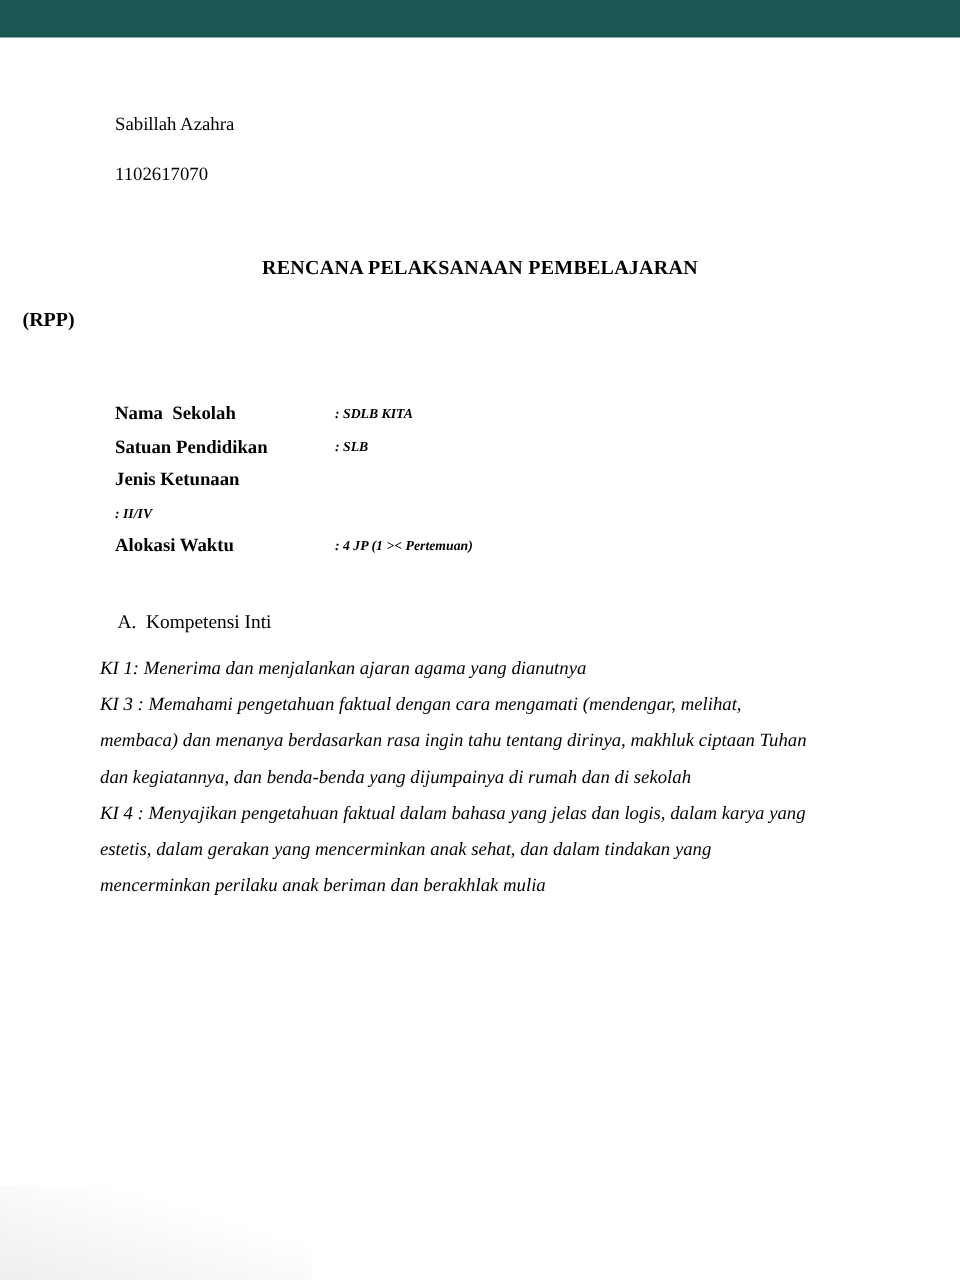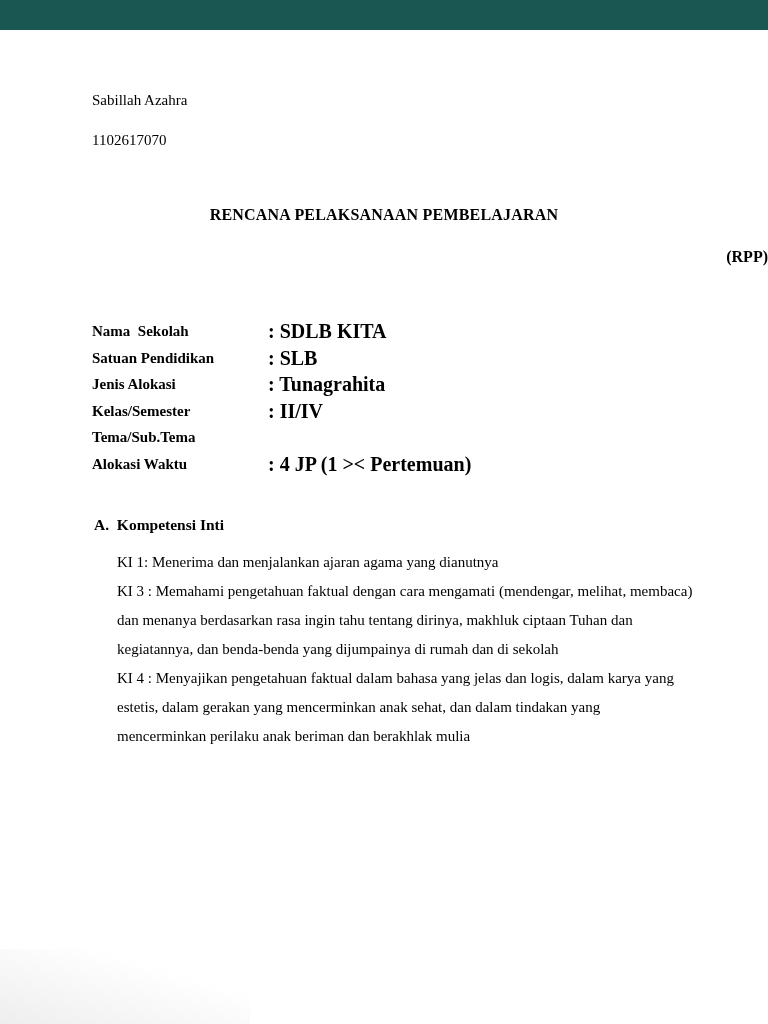--- a/index.html
+++ b/index.html
@@ -34,56 +34,59 @@
   }
   .doc-title {
     margin-top: 57px;
     text-align: center;
     font-weight: bold;
     font-size: 16px;
     letter-spacing: 0.2px;
   }
   .doc-subtitle {
     margin-top: 24px;
-    text-align: right;
+    text-align: left;
     font-weight: bold;
     font-size: 16px;
+    padding-left: 18px;
   }
   .details {
     margin: 52px 0 0 92px;
     width: 600px;
   }
   .detail-row {
     display: flex;
     align-items: flex-end;
   }
   .detail-label {
     width: 176px;
     flex: 0 0 176px;
     font-weight: bold;
     font-size: 15px;
     line-height: 26.6px;
     white-space: pre-wrap;
   }
   .detail-value {
     flex: 1;
     font-weight: bold;
-    font-size: 20px;
+    font-size: 11px;
     line-height: 26.6px;
     max-width: 400px;
+    font-style: italic;
   }
   .section-heading {
     margin: 38px 0 0 94px;
-    font-weight: bold;
+    font-weight: normal;
     font-size: 15.5px;
     white-space: pre-wrap;
   }
   .ki-list {
-    margin: 14px 0 0 117px;
+    margin: 14px 0 0 80px;
     width: 576px;
+    font-style: italic;
   }
   .ki-item {
     margin: 0;
     font-size: 15px;
     line-height: 29px;
     text-align: left;
   }
   .scan-artifact {
     position: absolute;
     left: 0;
@@ -111,29 +114,26 @@
   <div class="details">
     <div class="detail-row">
       <div class="detail-label">Nama  Sekolah</div>
       <div class="detail-value">: SDLB KITA</div>
     </div>
     <div class="detail-row">
       <div class="detail-label">Satuan Pendidikan</div>
       <div class="detail-value">: SLB</div>
     </div>
     <div class="detail-row">
-      <div class="detail-label">Jenis Alokasi</div>
-      <div class="detail-value">: Tunagrahita</div>
+      <div class="detail-label">Jenis Ketunaan</div>
     </div>
     <div class="detail-row">
-      <div class="detail-label">Kelas/Semester</div>
       <div class="detail-value">: II/IV</div>
     </div>
     <div class="detail-row">
-      <div class="detail-label">Tema/Sub.Tema</div>
     </div>
     <div class="detail-row">
       <div class="detail-label">Alokasi Waktu</div>
       <div class="detail-value">: 4 JP (1 &gt;&lt; Pertemuan)</div>
     </div>
   </div>
 
   <div class="section-heading">A.  Kompetensi Inti</div>
 
   <div class="ki-list">

